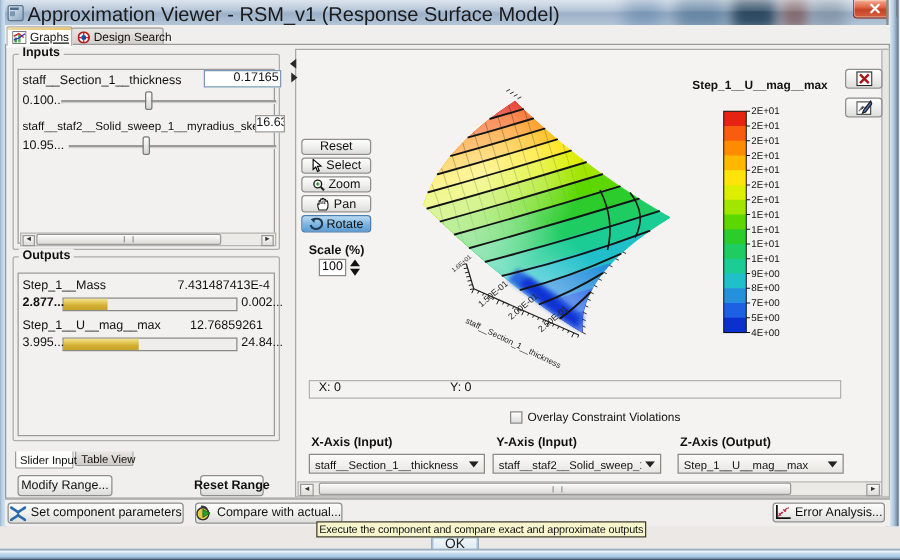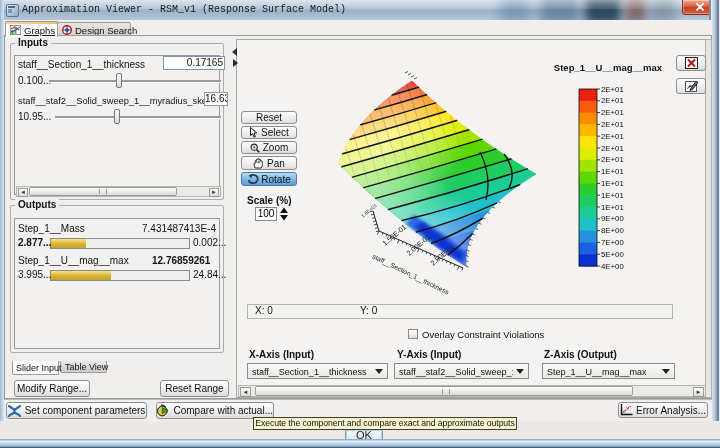--- a/index.html
+++ b/index.html
@@ -26,21 +26,21 @@
     <div class="abs" style="left:625px;top:-4px;width:22px;height:28px;background:#7c5a5a;filter:blur(5px);opacity:.8"></div>
     <div class="abs" style="left:650px;top:-2px;width:26px;height:24px;background:#8496a8;filter:blur(5px);opacity:.9"></div>
     <div class="abs" style="left:500px;top:-4px;width:30px;height:26px;background:#6c8cae;filter:blur(6px);opacity:.7"></div>
     <div class="abs" style="left:0;top:0;width:717px;height:9px;background:linear-gradient(rgba(255,255,255,.4),rgba(255,255,255,.1));"></div>
   </div>
 
   <div class="abs" style="left:6px;top:4px;width:11px;height:11px;background:linear-gradient(135deg,#e8eef4,#8aa6c0);border:1px solid #5a7590;border-radius:2px;">
     <div class="abs" style="left:1px;top:1px;width:7px;height:2px;background:#4a6a8a;"></div>
     <div class="abs" style="left:1px;top:4px;width:4px;height:4px;background:#7a98b4;"></div>
   </div>
-  <div class="lbl" style="left:22px;top:4px;font-size:10px;color:#1a1a1a;font-family:Liberation Mono, monospace;">Approximation Viewer - RSM_v1 (Response Surface Model)</div>
+  <div class="lbl" style="left:22px;top:4px;font-size:16px;color:#1a1a1a;">Approximation Viewer - RSM_v1 (Response Surface Model)</div>
 
   <div class="abs" style="left:682px;top:0;width:34px;height:14px;background:linear-gradient(#f2ac92,#e0694a 40%,#c74328 55%,#d4603e);border:1px solid #8a2a18;border-top:none;border-radius:0 0 4px 4px;box-shadow:0 0 0 1px rgba(255,255,255,.35) inset;">
     <svg width="34" height="14" viewBox="0 0 34 14">
         <path d="M14 3.8 L20 9.8 M20 3.8 L14 9.8" stroke="#fff" stroke-width="1.8" stroke-linecap="round"></path>
       </svg>
   </div>
 
   <div class="abs" style="left:0;top:0;width:4px;height:421px;background:linear-gradient(90deg,#9eb2c8,#b9d2e8 40%,#cfe2f2);"></div>
     <div class="abs" style="left:4px;top:20px;width:1px;height:401px;background:#8b8b88;"></div>
   <div class="abs" style="left:709px;top:0;width:2px;height:421px;background:#8b8b88;"></div>
@@ -98,36 +98,36 @@
     <div class="grplbl" style="left:10px;top:163px;">Outputs</div>
     <div class="sunken" style="left:9px;top:182px;width:206px;height:131px;background:#f2f1ef;"></div>
     <div class="lbl" style="left:13px;top:187px;">Step_1__Mass</div>
     <div class="lbl" style="left:137px;top:187px;">7.431487413E-4</div>
     <div class="abs" style="left:45px;top:202px;width:140px;height:11px;background:#efeeec;border:1px solid #8a8a8a;box-sizing:border-box;">
       <div class="abs" style="left:0;top:0;width:35px;height:9px;background:linear-gradient(#f4e387,#d3b033 60%,#c8a52a);"></div>
     </div>
     <div class="lbl" style="left:13px;top:201px;font-weight:bold;">2.877...</div>
     <div class="lbl" style="left:188px;top:201px;">0.002...</div>
     <div class="lbl" style="left:13px;top:219px;">Step_1__U__mag__max</div>
-    <div class="lbl" style="left:147px;top:219px;font-weight:bold;">12.76859261</div>
+    <div class="lbl" style="left:147px;top:219px;">12.76859261</div>
     <div class="abs" style="left:45px;top:234px;width:140px;height:11px;background:#efeeec;border:1px solid #8a8a8a;box-sizing:border-box;">
       <div class="abs" style="left:0;top:0;width:60px;height:9px;background:linear-gradient(#f4e387,#d3b033 60%,#c8a52a);"></div>
     </div>
     <div class="lbl" style="left:13px;top:233px;">3.995...</div>
     <div class="lbl" style="left:188px;top:233px;">24.84...</div>
 
     <div class="abs" style="left:7px;top:325px;width:47px;height:14px;background:#fdfdfb;border:1px solid #9a9a9a;border-top:none;border-radius:0 0 2px 2px;box-sizing:border-box;z-index:2;">
       <div class="lbl" style="left:3px;top:1.5px;font-size:9px;">Slider Input</div>
     </div>
     <div class="abs" style="left:55px;top:325px;width:47px;height:12px;background:linear-gradient(#e9e7e3,#cfccc7);border:1px solid #9a9a9a;border-top:none;border-radius:0 0 2px 2px;box-sizing:border-box;">
       <div class="lbl" style="left:4px;top:0.5px;font-size:9px;">Table View</div>
     </div>
 
     <div class="btn" style="left:9px;top:344px;width:76px;height:17px;">Modify Range...</div>
-    <div class="btn" style="left:155px;top:344px;width:69px;height:17px;">Reset Range</div>
+    <div class="btn" style="left:155px;top:344px;width:51px;height:17px;font-weight:bold;">Reset Range</div>
   </div>
 
   <div class="abs" style="left:231px;top:43px;width:8px;height:10px;z-index:4;"><svg width="8" height="10">
         <path d="M6 1 L1 5 L6 9 Z" fill="#2a2a2a"></path>
       </svg></div>
   <div class="abs" style="left:231px;top:54px;width:8px;height:10px;z-index:4;"><svg width="8" height="10">
         <path d="M2 1 L7 5 L2 9 Z" fill="#2a2a2a"></path>
       </svg></div>
 
   <div class="abs" style="left:236px;top:39px;width:475px;height:359px;border:1px solid #a8a8a5;box-sizing:border-box;background:#f4f3f1;z-index:3;">

